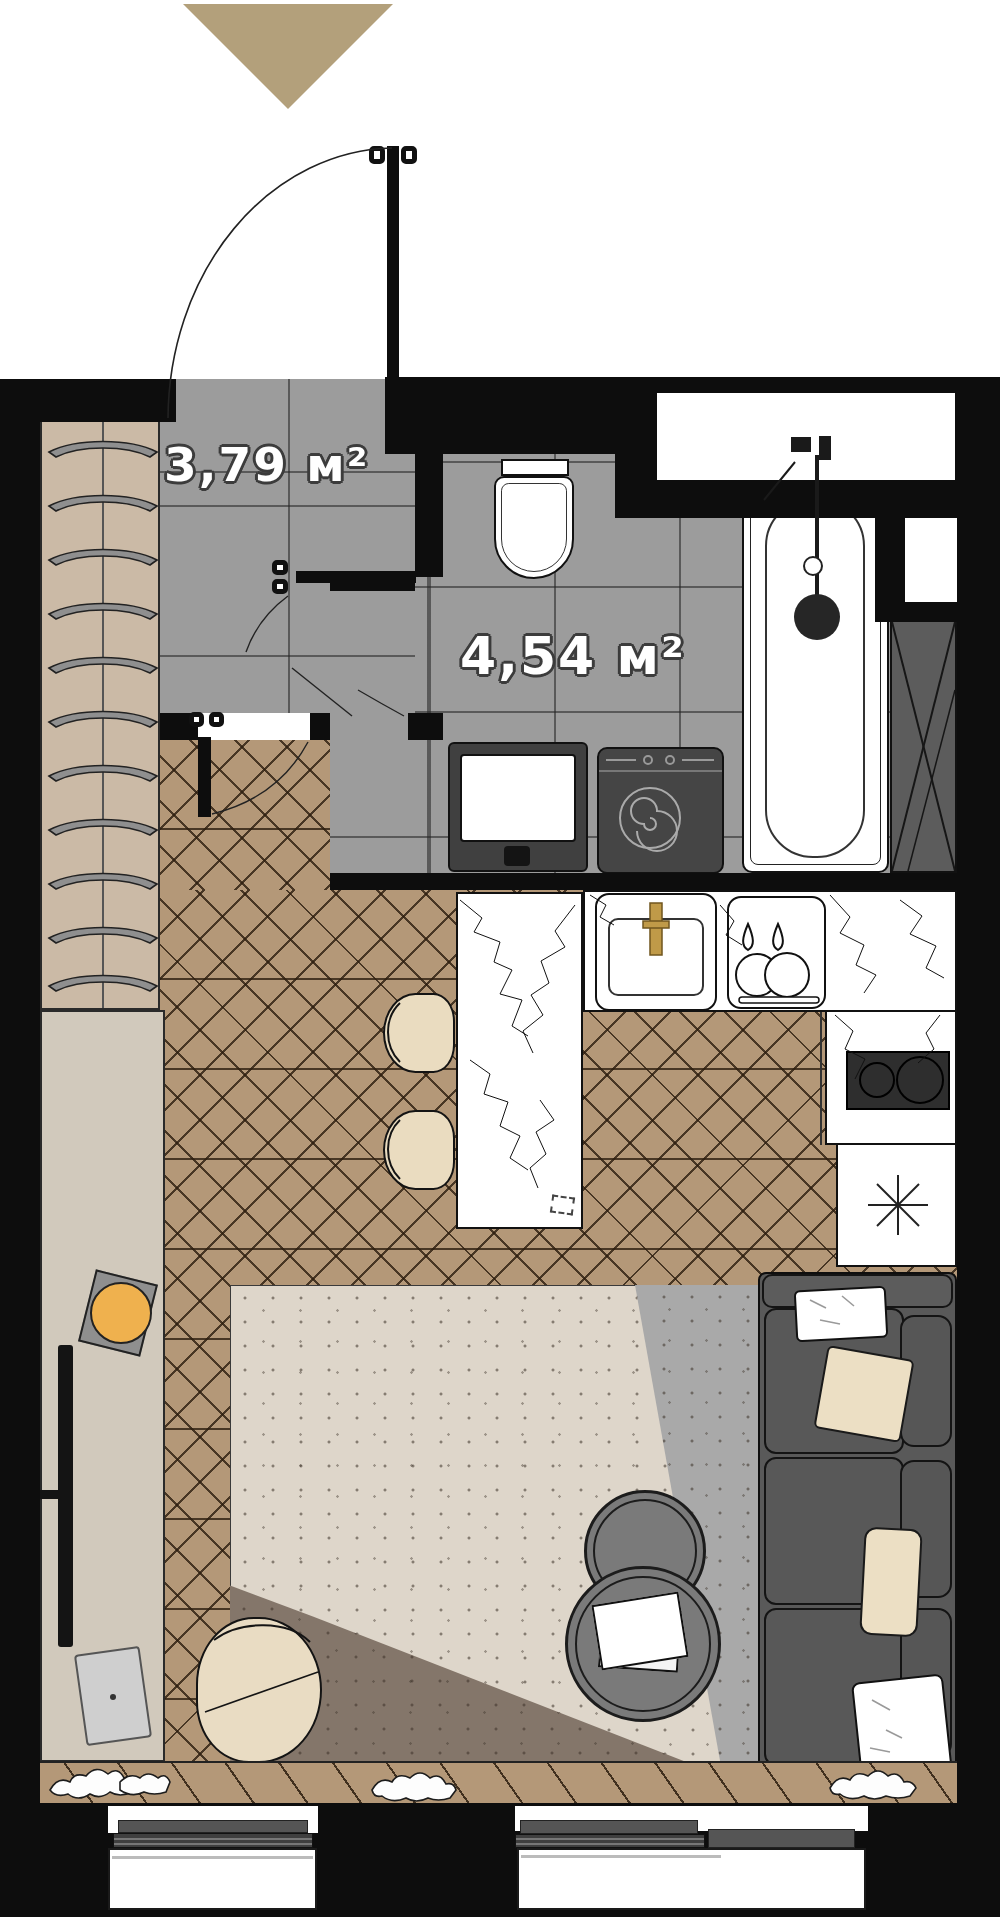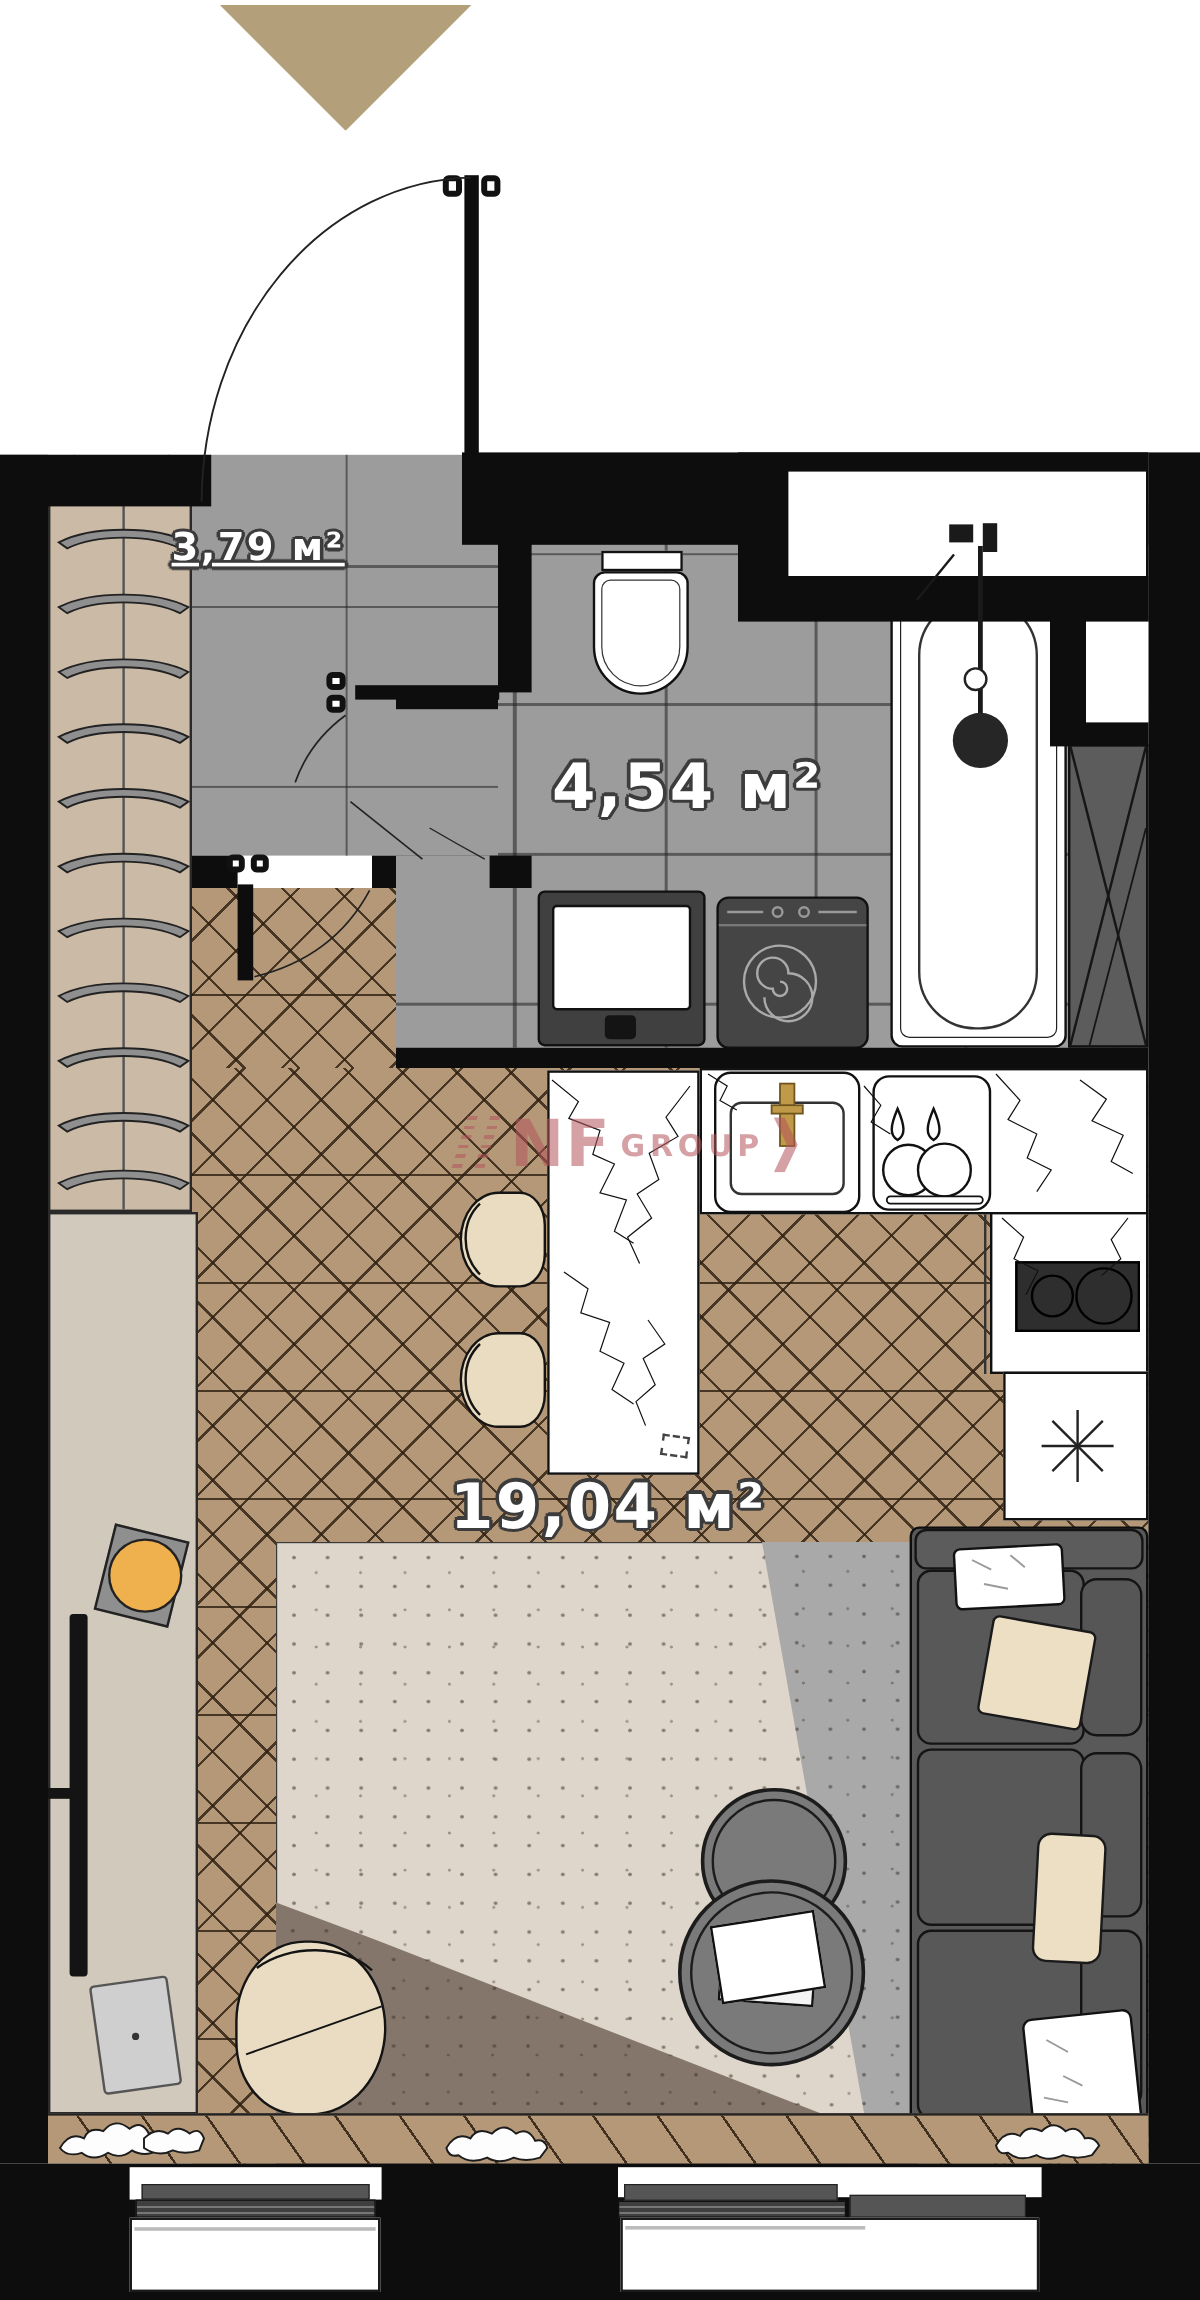--- a/index.html
+++ b/index.html
@@ -269,24 +269,17 @@
     </g>
 
     <g fill="#fdfdfd" stroke="#1c1c1c" stroke-width="1.6">
       <path d="M50,1790 q8,-14 20,-8 q4,-10 16,-6 q10,-12 22,-2 q10,-8 16,4 q10,-4 12,6 l-4,8 q-12,6 -22,0 q-10,8 -20,2 q-12,8 -22,0 q-12,4 -18,-4 z"></path>
       <path d="M120,1782 q10,-10 20,-4 q8,-8 18,0 q8,-6 12,4 l-4,10 q-12,4 -22,0 q-12,6 -24,-2 z"></path>
       <path d="M372,1790 q8,-14 20,-8 q6,-10 18,-4 q10,-10 20,0 q10,-6 16,6 q8,-2 10,6 l-6,8 q-12,4 -22,0 q-12,6 -22,0 q-14,6 -24,-2 q-8,2 -10,-6 z"></path>
       <path d="M830,1788 q8,-14 20,-8 q6,-10 18,-4 q10,-10 20,0 q10,-6 16,6 q8,-2 12,6 l-6,8 q-12,4 -24,0 q-12,6 -22,0 q-14,6 -24,-2 q-8,2 -10,-6 z"></path>
     </g>
   </svg>
 
-  <div class="abs watermark" style="left:375px;top:930px;z-index:7;">
-    <div class="wm-stripes"></div>
-    <span class="wm-nf">NF</span>
-    <span class="wm-group">GROUP</span>
-    <div class="wm-arrow"></div>
-  </div>
-
-  <div class="abs area-label" style="left:143px;top:437px;font-size:32px;z-index:8;text-decoration:underline;">3,79 м²</div>
+
+  <div class="abs area-label" style="left:164px;top:437px;font-size:47px;z-index:8;">3,79 м²</div>
   <div class="abs area-label" style="left:460px;top:626px;font-size:52px;z-index:8;">4,54 м²</div>
-  <div class="abs area-label" style="left:375px;top:1226px;font-size:52px;z-index:8;">19,04 м²</div>
 
 </div>
 
 </body></html>

